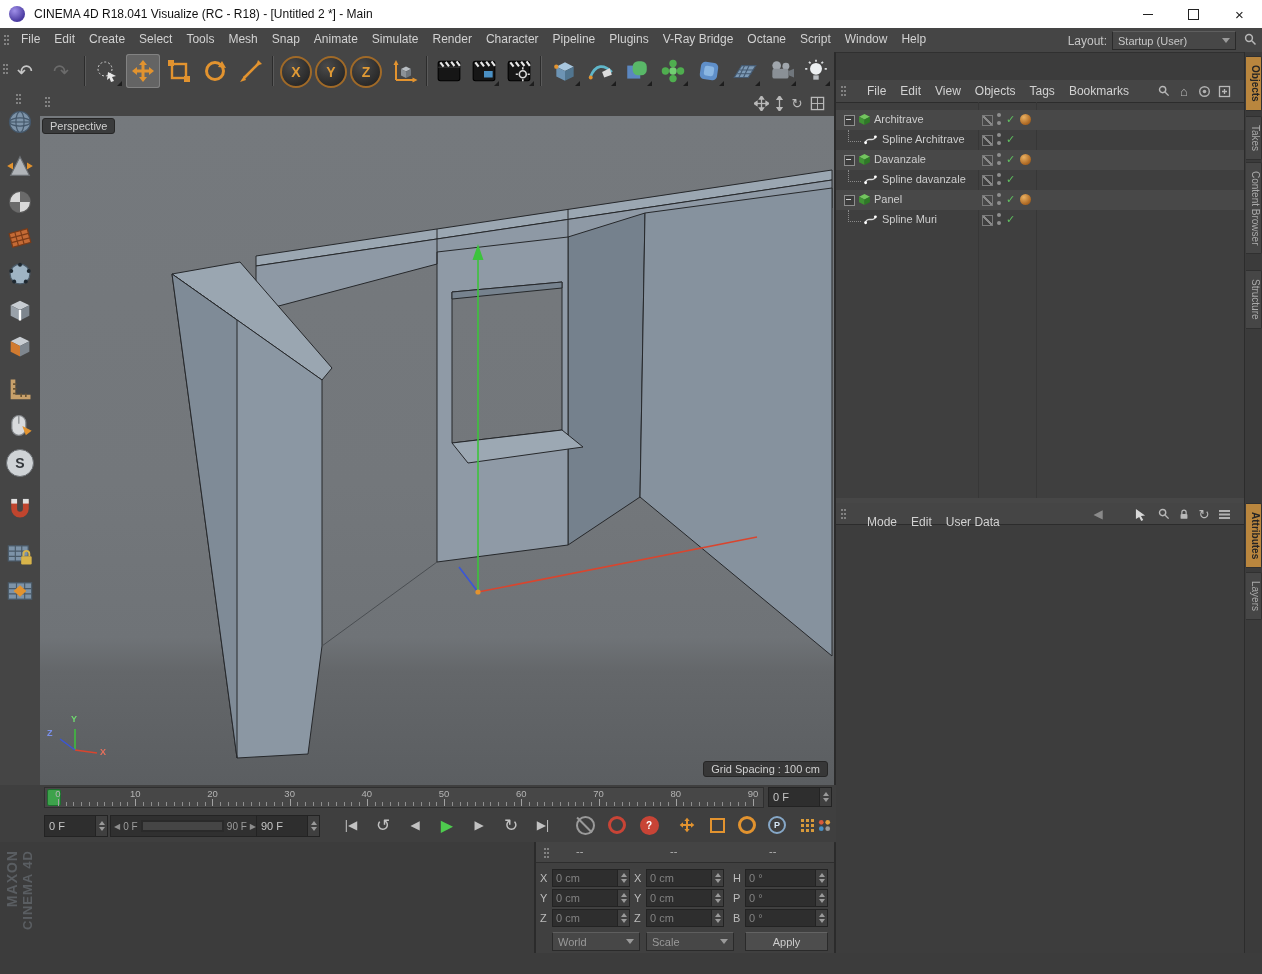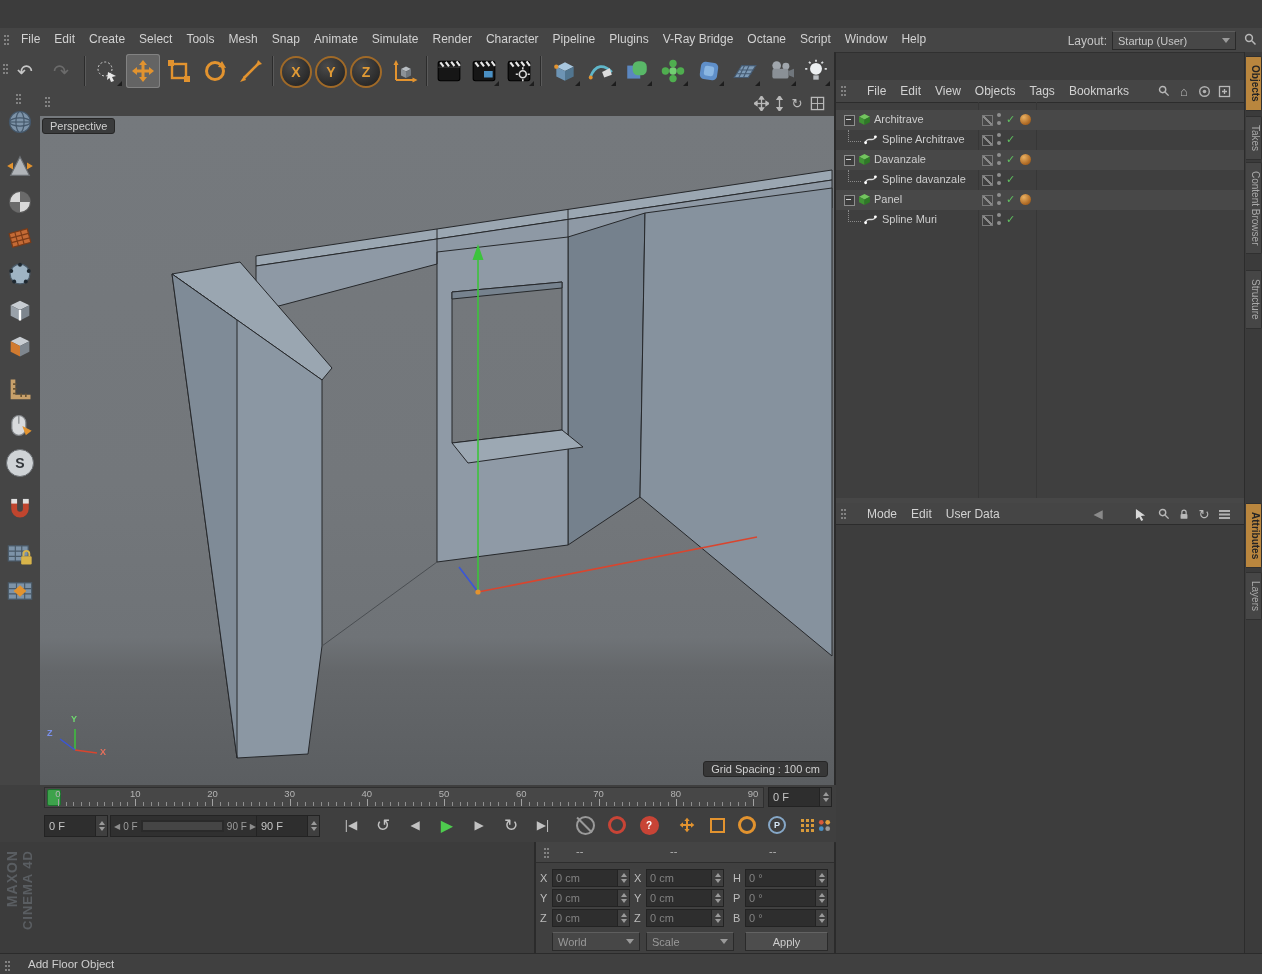--- a/index.html
+++ b/index.html
@@ -134,36 +134,47 @@
   .visdots .dot{position:absolute;left:1px;width:4px;height:4px;border-radius:50%;background:#8f8f8f;}
   .visdots .dot:nth-child(2){top:8px;}
   .omcheck{position:absolute;left:170px;top:3px;font-size:11px;color:#5fc05f;font-weight:bold;}
   .phong{position:absolute;left:184px;top:4px;width:11px;height:11px;border-radius:50%;
          background:radial-gradient(circle at 35% 30%, #eab060, #a5601d 75%);}
   .colline{position:absolute;top:22px;width:1px;height:424px;background:#373737;}
   
   #splitter-h{position:absolute;left:836px;top:498px;width:408px;height:5px;background:#474747;border-bottom:1px solid #2a2a2a;}
   #am-panel{position:absolute;left:836px;top:503px;width:408px;height:450px;background:#3d3d3d;}
   #am-header{position:absolute;left:0;top:0;width:100%;height:21px;background:#454545;border-bottom:1px solid #2c2c2c;}
-  #am-menu{position:absolute;left:24px;top:0;white-space:nowrap;text-align:right;}
+  #am-menu{position:absolute;left:24px;top:8px;white-space:nowrap;text-align:right;}
   
   #right-strip{position:absolute;left:1244px;top:52px;width:18px;height:901px;background:#3b3b3b;border-left:1px solid #2c2c2c;}
   .vtab{position:absolute;left:1px;width:15px;padding:8px 0;writing-mode:vertical-rl;font-size:10px;color:#ababab;
         background:#464646;border:1px solid #303030;border-left:none;border-radius:0 2px 2px 0;text-align:center;}
   .vtab.active{background:#b9863e;color:#252525;font-weight:bold;}
   
   #statusbar{position:absolute;left:0;top:953px;width:1262px;height:21px;background:#404040;border-top:1px solid #2b2b2b;}
   #status-text{position:absolute;left:28px;top:4px;font-size:11.5px;color:#cfcfcf;}
   .vdiv{position:absolute;background:#2b2b2b;}
 </style>
 </head>
 <body>
 
 <div id="app">
 
+  <div id="titlebar">
+    <div id="app-logo"></div>
+    <div id="title-text">CINEMA 4D R18.041 Visualize (RC - R18) - [Untitled 2 *] - Main</div>
+    <div class="wbtn" id="w-min">
+        <i></i>
+      </div>
+    <div class="wbtn" id="w-max">
+        <i></i>
+      </div>
+    <div class="wbtn" id="w-close">×</div>
+  </div>
 
   <div id="menubar">
     <span class="grip" style="left:4px;top:7px"></span>
     <div id="menubar-items"><span class="menu-item">File</span><span class="menu-item">Edit</span><span class="menu-item">Create</span><span class="menu-item">Select</span><span class="menu-item">Tools</span><span class="menu-item">Mesh</span><span class="menu-item">Snap</span><span class="menu-item">Animate</span><span class="menu-item">Simulate</span><span class="menu-item">Render</span><span class="menu-item">Character</span><span class="menu-item">Pipeline</span><span class="menu-item">Plugins</span><span class="menu-item">V-Ray Bridge</span><span class="menu-item">Octane</span><span class="menu-item">Script</span><span class="menu-item">Window</span><span class="menu-item">Help</span></div>
     <div id="layout-wrap">
       <span id="layout-label">Layout:</span>
       <div class="combo" id="layout-combo">
         <span class="cv">Startup (User)</span>
         <span class="caret"></span>
       </div>
@@ -951,18 +962,14 @@
 
   <div id="right-strip">
       <div class="vtab active" style="top: 4px;">Objects</div>
       <div class="vtab" style="top: 64px;">Takes</div>
       <div class="vtab" style="top: 110px;">Content Browser</div>
       <div class="vtab" style="top: 218px;">Structure</div>
       <div class="vtab active" style="top: 451px;">Attributes</div>
       <div class="vtab" style="top: 520px;">Layers</div>
     </div>
 
-  <div id="statusbar">
-    <span class="grip" style="left:5px;top:7px"></span>
-    <span id="status-text">Add Floor Object</span>
-  </div>
 
 </div>
 
 </body></html>

